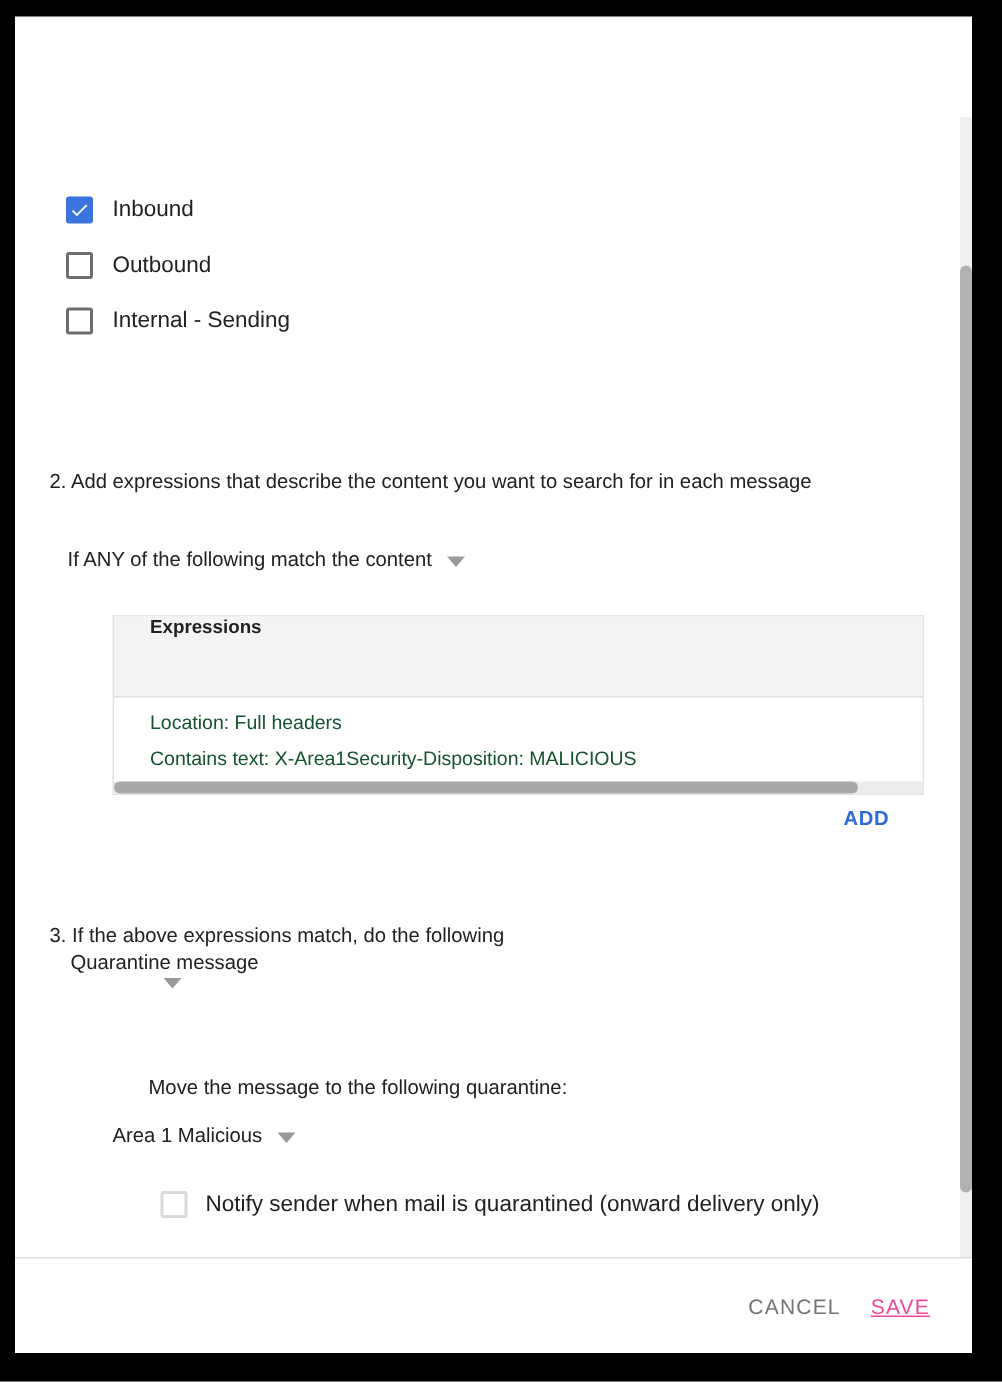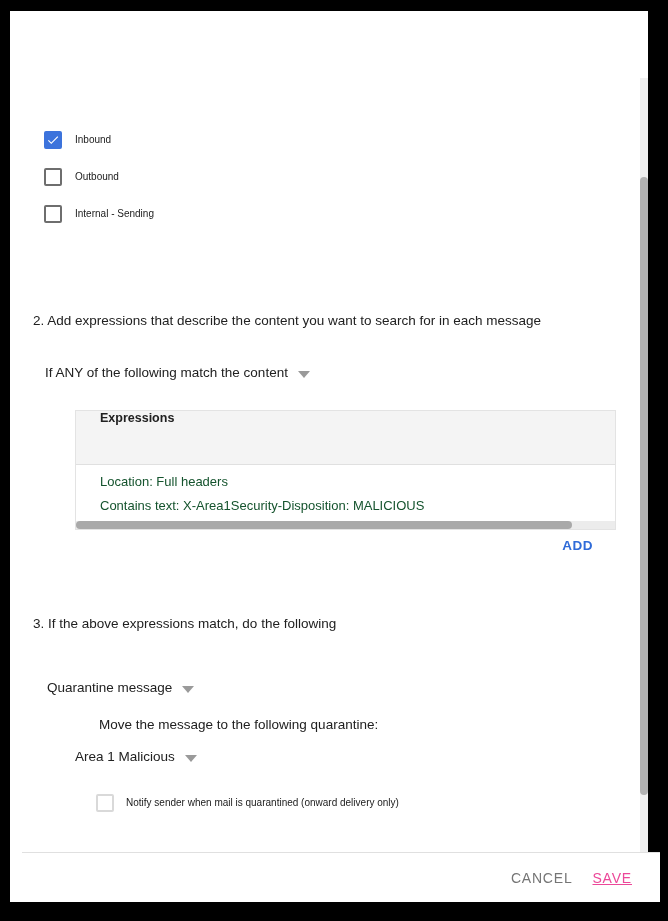--- a/index.html
+++ b/index.html
@@ -54,21 +54,21 @@
   }
   .checkbox.checked {
     border-color: #3c73dc;
     background: #3c73dc;
     display: flex; align-items: center; justify-content: center;
   }
   .checkbox.light { border-color: #d9d9d9; }
   .checkbox svg { width: 14px; height: 14px; fill: #ffffff; }
   .cb-label {
     margin-left: 13px;
-    font-size: 10px;
+    font-size: 15px;
     line-height: 18px;
     color: #212121;
     white-space: nowrap;
   }
   .dropdown {
     position: absolute;
     display: flex;
     align-items: center;
     cursor: pointer;
   }
@@ -150,22 +150,22 @@
   }
   .vscroll-thumb {
     position: absolute;
     right: 0; top: 166px;
     width: 8px; height: 618px;
     background: #b2b2b2;
     border-radius: 4px;
   }
   .dialog-footer {
     position: absolute;
-    left: 12px; bottom: 0;
-    width: 100%; height: 50px;
+    left: 0; bottom: 0;
+    width: 100%; height: 64px;
     border-top: 1px solid #e0e0e0;
     background: #ffffff;
     display: flex;
     align-items: center;
     justify-content: flex-end;
     padding-right: 28px;
   }
   .footer-btn {
     font-size: 14px;
     font-weight: 500;
@@ -222,33 +222,33 @@
     </div>
     <div class="hscroll-track">
       <div class="hscroll-thumb"></div>
     </div>
   </div>
 
   <div class="add-button">ADD</div>
 
   <div class="sec-heading" style="top:605px;">3. If the above expressions match, do the following</div>
 
-  <div class="dropdown" style="left:37px; top:669px;">
+  <div class="dropdown" style="left:37px; top:623px;flex-direction:column;">
     <span class="dropdown-label">Quarantine message</span>
     <span class="caret"></span>
   </div>
 
   <div class="sub-label" style="top:706px;margin-left:24px;">Move the message to the following quarantine:</div>
 
   <div class="dropdown" style="left:65px; top:738px;">
     <span class="dropdown-label">Area 1 Malicious</span>
     <span class="caret"></span>
   </div>
 
-  <div class="cb-row" style="left:52px; top:783px;padding-left:34px;">
+  <div class="cb-row" style="left:63px; top:783px;padding-left:34px;">
     <span class="checkbox light"></span>
     <span class="cb-label" style="margin-left:12px;">Notify sender when mail is quarantined (onward delivery only)</span>
   </div>
 
   <div class="vscroll-track"></div>
   <div class="vscroll-thumb"></div>
 
   <div class="dialog-footer">
     <button class="footer-btn cancel-btn">CANCEL</button>
     <button class="footer-btn save-btn">SAVE</button>

